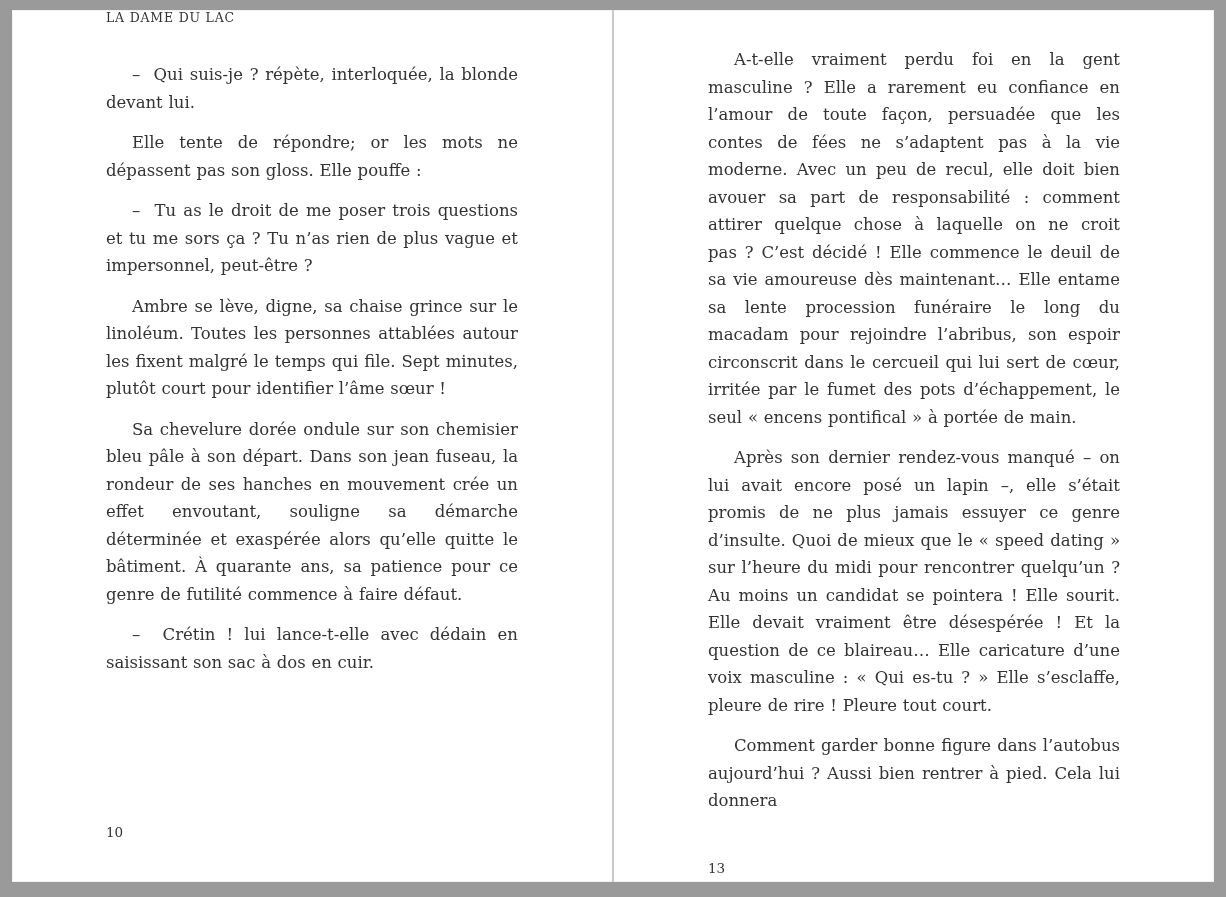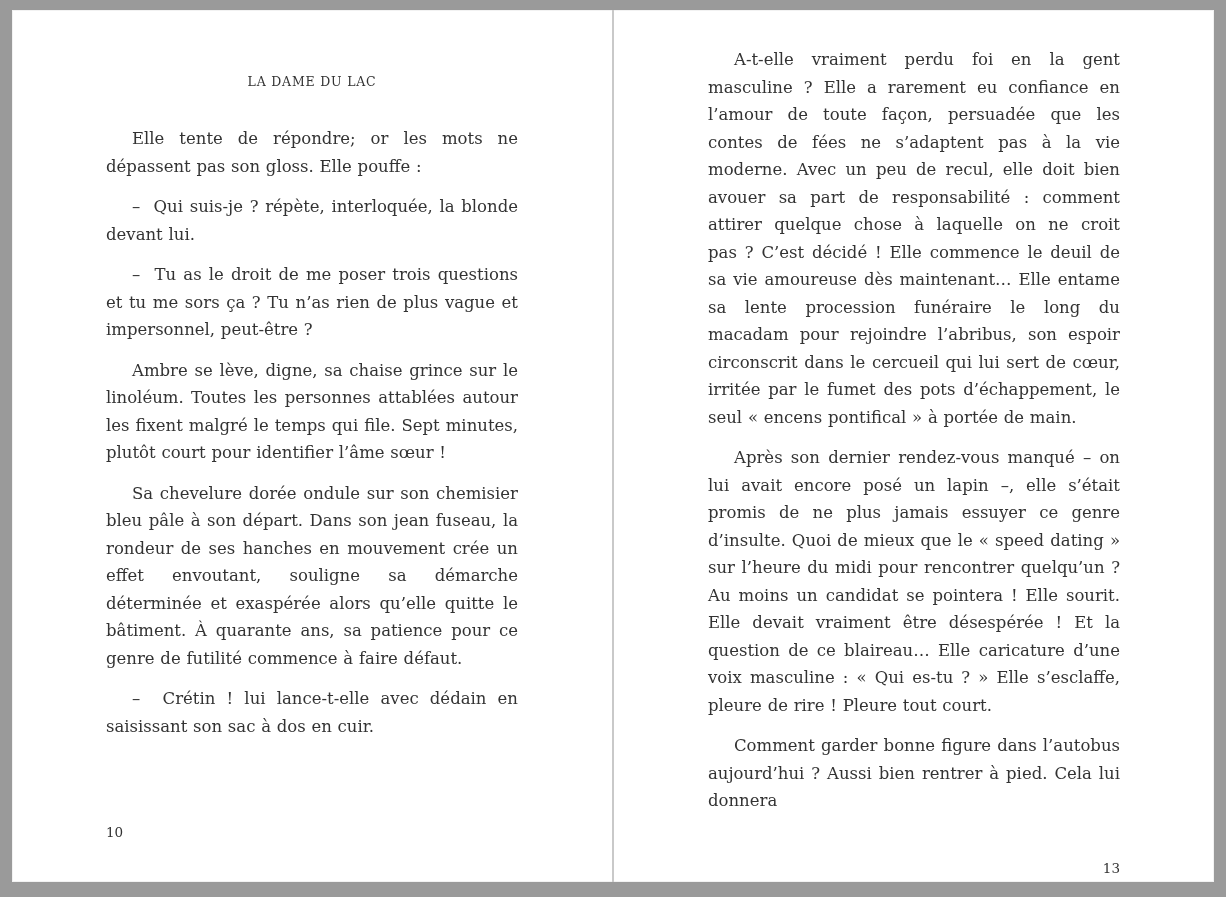--- a/index.html
+++ b/index.html
@@ -35,22 +35,20 @@
     background: var(--divider-color, #c9c9c9);
     height: 100%;
   }
   .column {
     position: relative;
     width: 412px;
     margin: 0 auto;
     height: 100%;
   }
   .running-header {
-    padding-top: 64px;
-    text-align: center;
     font-size: 12.5px;
     letter-spacing: 0.8px;
     color: var(--text-color, #333333);
   }
   .body-text {
     margin-top: 36px;
     color: var(--text-color, #333333);
   }
   .body-text p {
     margin: 0 0 13px 0;
@@ -61,33 +59,33 @@
     word-spacing: 0.5px;
   }
   .page-number {
     position: absolute;
     bottom: 42px;
     width: 100%;
     font-size: 13.5px;
     color: var(--text-color, #333333);
   }
   .page-number.num-left  { text-align: left; }
-  .page-number.num-right { text-align: right; }
+  .page-number.num-right { }
 </style>
 </head>
 <body>
 
 <div class="spread">
 
   <div class="page">
     <div class="column">
       <div class="running-header">LA DAME DU LAC</div>
       <div class="body-text">
+          <p>–&nbsp; Qui suis-je&nbsp;? répète, interloquée, la blonde devant lui.</p>
           <p>Elle tente de répondre; or les mots ne dépassent pas son gloss. Elle pouffe&nbsp;:</p>
-          <p>–&nbsp; Qui suis-je&nbsp;? répète, interloquée, la blonde devant lui.</p>
           <p>–&nbsp; Tu as le droit de me poser trois questions et tu me sors ça&nbsp;? Tu n’as rien de plus vague et impersonnel, peut-être&nbsp;?</p>
           <p>Ambre se lève, digne, sa chaise grince sur le linoléum. Toutes les personnes attablées autour les fixent malgré le temps qui file. Sept minutes, plutôt court pour identifier l’âme sœur&nbsp;!</p>
           <p>Sa chevelure dorée ondule sur son chemisier bleu pâle à son départ. Dans son jean fuseau, la rondeur de ses hanches en mouvement crée un effet envoutant, souligne sa démarche déterminée et exaspérée alors qu’elle quitte le bâtiment. À quarante ans, sa patience pour ce genre de futilité commence à faire défaut.</p>
           <p>–&nbsp; Crétin&nbsp;! lui lance-t-elle avec dédain en saisissant son sac à dos en cuir.</p>
         </div>
       <div class="page-number num-left">10</div>
     </div>
   </div>
 
   <div class="gutter"></div>

